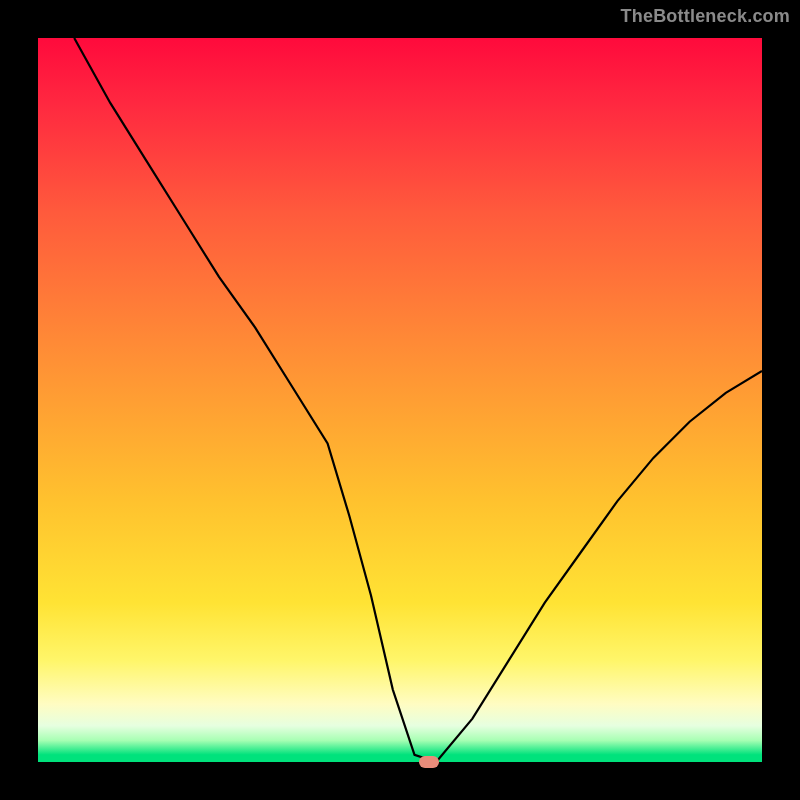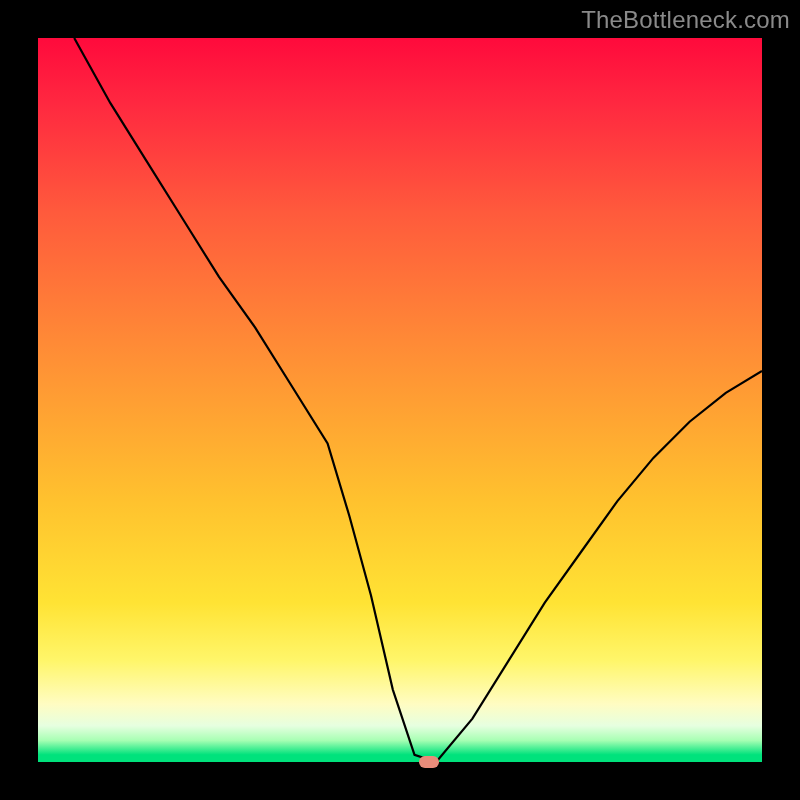--- a/index.html
+++ b/index.html
@@ -42,23 +42,23 @@
     position: absolute;
     inset: 0;
     width: 100%;
     height: 100%;
   }
   .watermark {
     position: absolute;
     top: 6px;
     right: 10px;
     color: #8a8a8a;
-    font-size: 24px;
+    font-size: 18px;
     letter-spacing: 0.2px;
-    font-weight: 400;
+    font-weight: 700;
     user-select: none;
   }
   .marker {
     position: absolute;
     width: 20px;
     height: 12px;
     border-radius: 6px;
     background: #e88c7a;
     transform: translate(-50%, -50%);
   }

